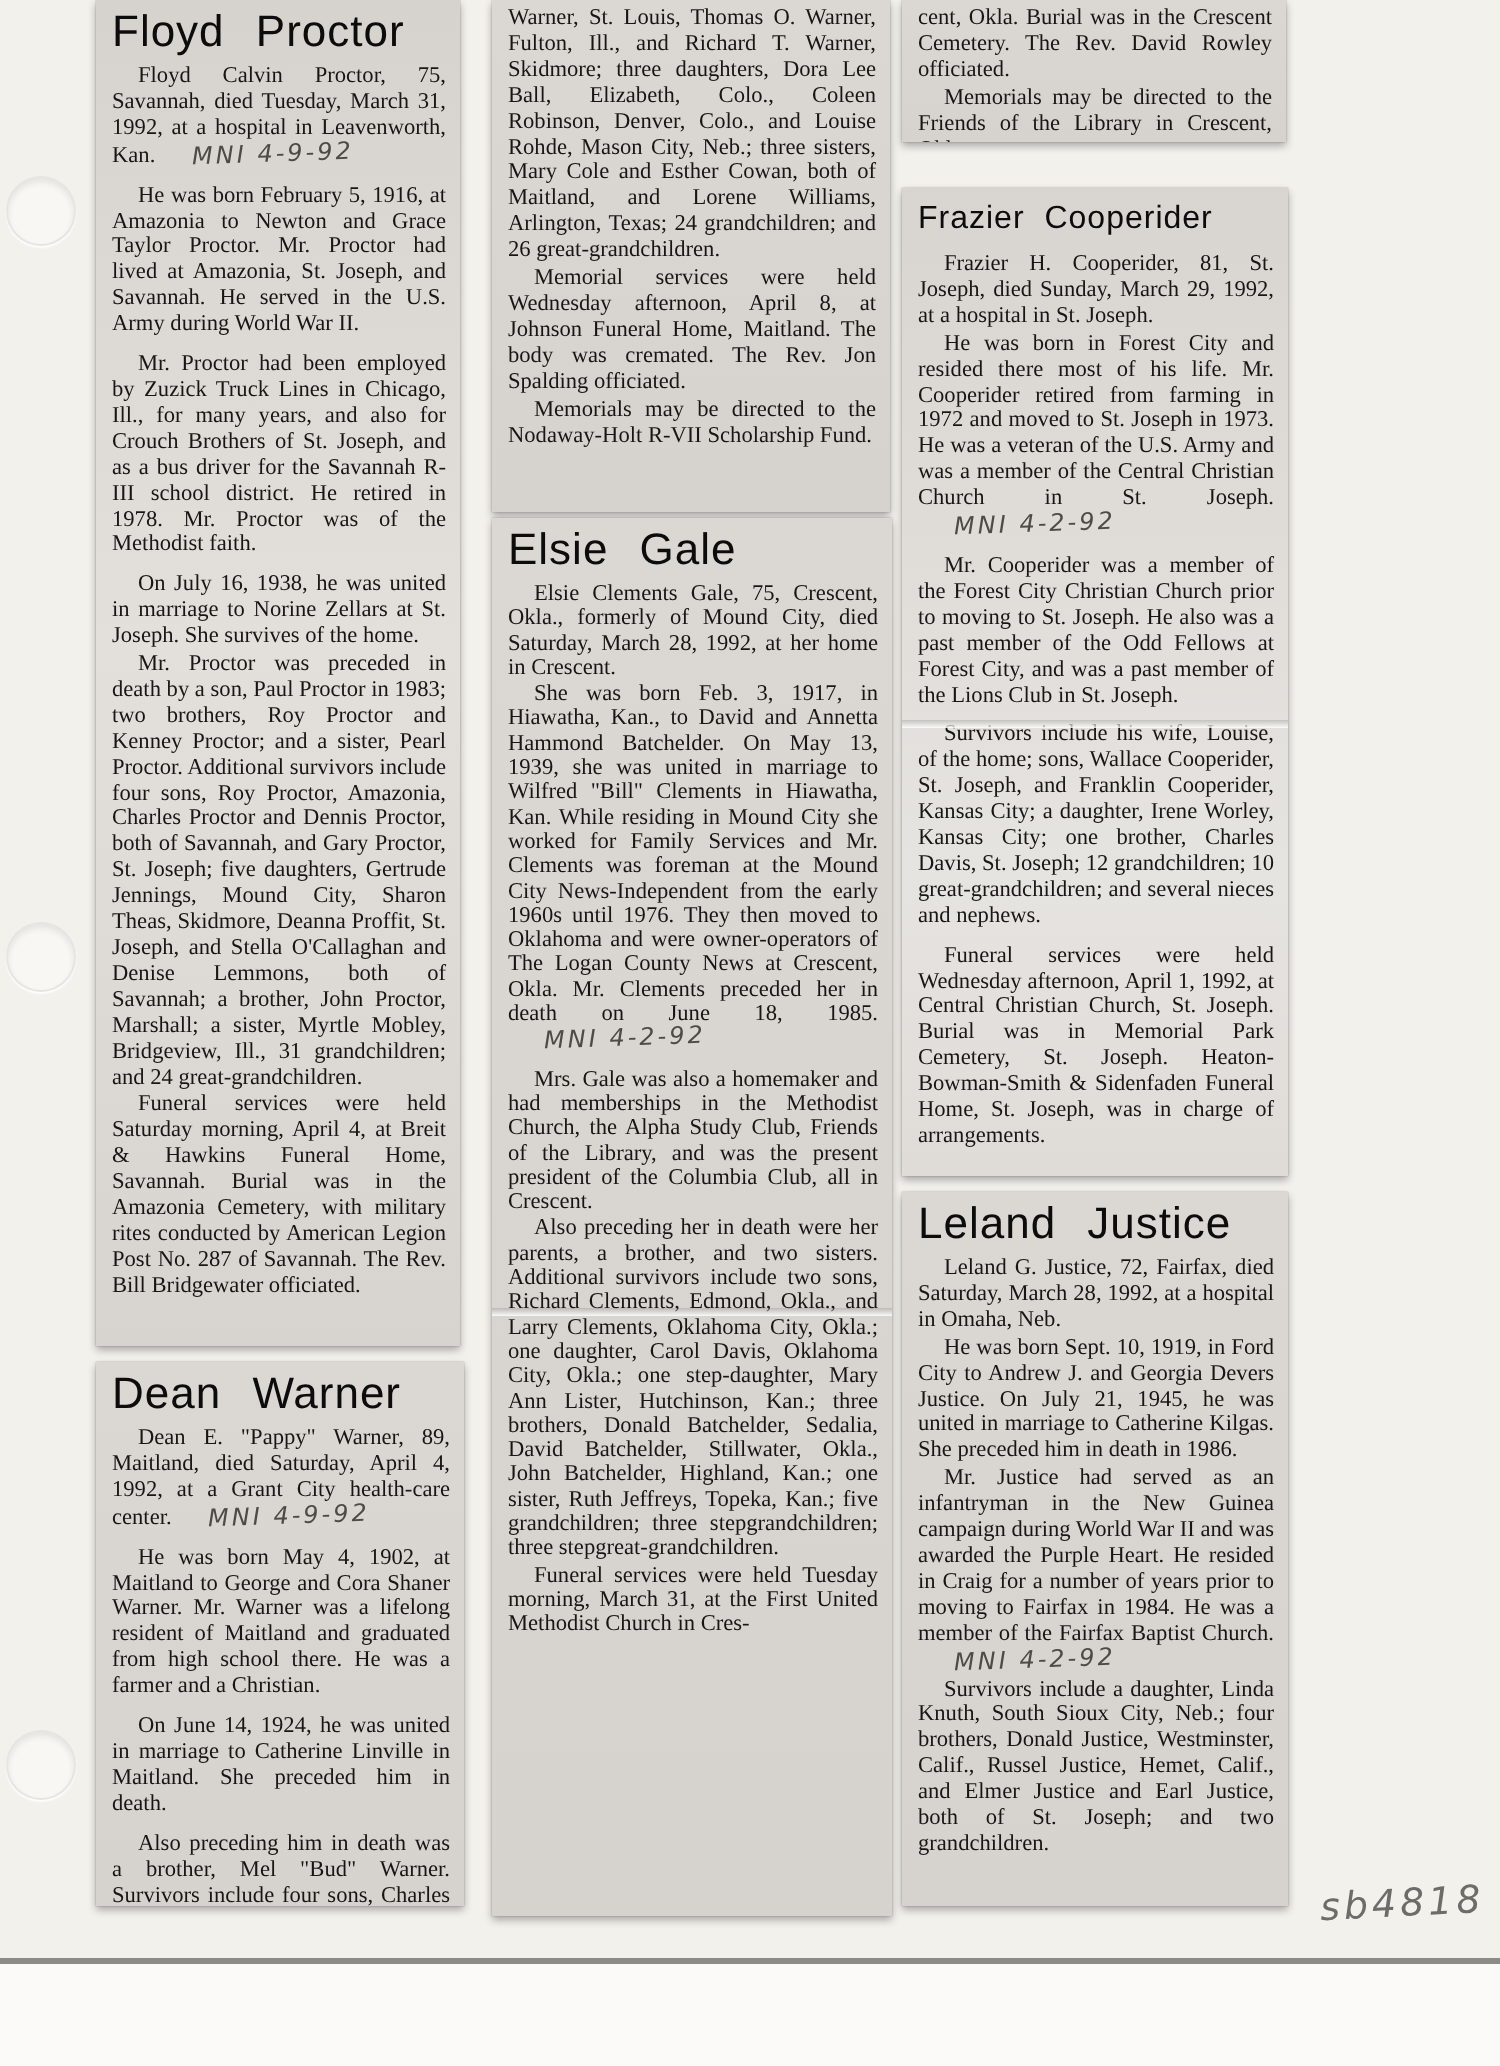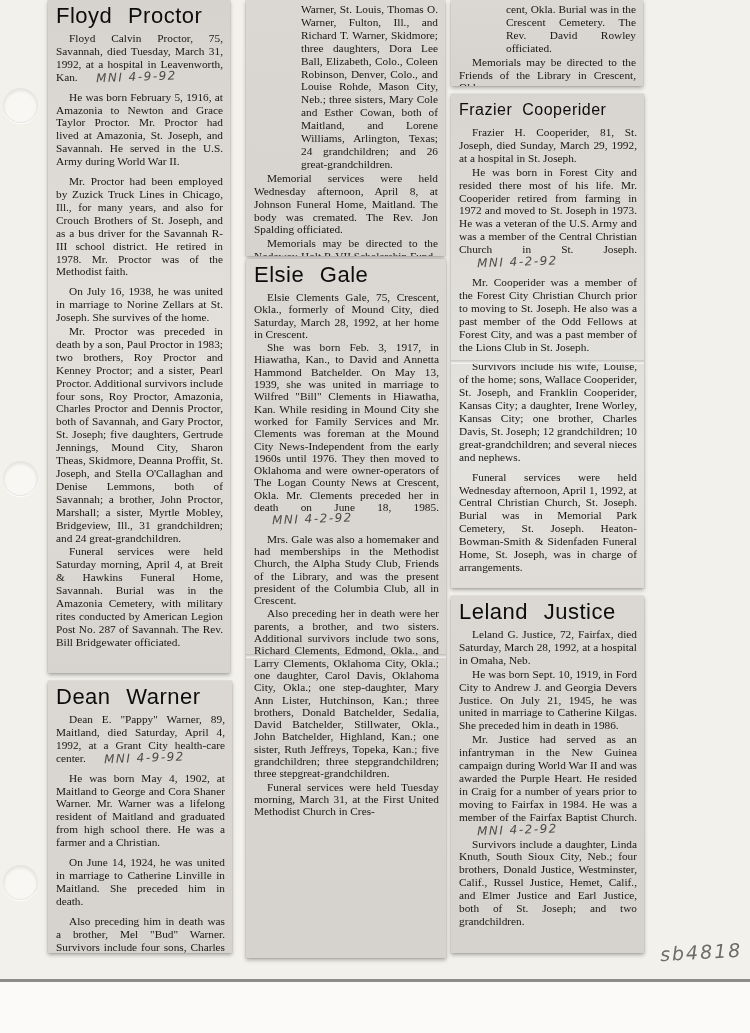--- a/index.html
+++ b/index.html
@@ -24,21 +24,21 @@
     background:#d9d6d1;
     padding:3px 7px 2px 8px;
     box-shadow:0 2px 4px rgba(0,0,0,0.30), 0 0 1px rgba(0,0,0,0.25);
     color:#181614;
     font-size:11.3px;line-height:12.9px;text-align:justify;
   }
   .clip.tone-a{background:linear-gradient(180deg,#d6d3ce 0%,#e3e0db 48%,#d7d4cf 100%);}
   .clip.tone-b{background:linear-gradient(180deg,#dbd8d3 0%,#d6d3ce 100%);}
   .clip.tone-c{background:linear-gradient(180deg,#d8d5d0 0%,#e6e4e0 70%,#dfdcd8 100%);}
   .clip p{margin:0 0 1px 0;text-indent:13px;}
-  .clip p.noindent{text-indent:0;margin-left:47px;}
+  .clip p.noindent{text-indent:0;}
   .clip p.gap{margin-top:7px;}
   .headline{
     font-family:"Liberation Sans",sans-serif;font-weight:normal;
     font-size:22px;line-height:25px;letter-spacing:0.5px;word-spacing:9px;
     margin:0 0 4px 0;text-align:left;text-indent:0;color:#0c0c0c;
   }
   .headline.sm{font-size:16px;word-spacing:5px;}
   .elsie-text{line-height:12.3px;}
   .hand{
     display:inline-block;transform:rotate(-2deg);
@@ -94,21 +94,21 @@
   <article class="clip tone-b elsie-text" style="left:246px;top:259px;width:200px;height:699px;">
     <h2 class="headline">Elsie Gale</h2>
     <p>Elsie Clements Gale, 75, Crescent, Okla., formerly of Mound City, died Saturday, March 28, 1992, at her home in Crescent.</p>
     <p><span>She was born Feb. 3, 1917, in Hiawatha, Kan., to David and Annetta Hammond Batchelder. On May 13, 1939, she was united in marriage to Wilfred "Bill" Clements in Hiawatha, Kan. While residing in Mound City she worked for Family Services and Mr. Clements was foreman at the Mound City News-Independent from the early 1960s until 1976. They then moved to Oklahoma and were owner-operators of The Logan County News at Crescent, Okla. Mr. Clements preceded her in death on June 18, 1985.</span><span class="hand">MNI 4-2-92</span></p>
     <p class="gap">Mrs. Gale was also a homemaker and had memberships in the Methodist Church, the Alpha Study Club, Friends of the Library, and was the present president of the Columbia Club, all in Crescent.</p>
     <p>Also preceding her in death were her parents, a brother, and two sisters. Additional survivors include two sons, Richard Clements, Edmond, Okla., and Larry Clements, Oklahoma City, Okla.; one daughter, Carol Davis, Oklahoma City, Okla.; one step-daughter, Mary Ann Lister, Hutchinson, Kan.; three brothers, Donald Batchelder, Sedalia, David Batchelder, Stillwater, Okla., John Batchelder, Highland, Kan.; one sister, Ruth Jeffreys, Topeka, Kan.; five grandchildren; three stepgrandchildren; three stepgreat-grandchildren.</p>
     <p>Funeral services were held Tuesday morning, March 31, at the First United Methodist Church in Cres-</p>
     <div class="seam" style="top:395px;"></div>
   </article>
 
-  <article class="clip tone-b" style="left:451px;top:0;width:192px;height:86px;">
+  <article class="clip tone-b" style="left:451px;top:0;width:192px;height:71px;">
     <p class="noindent">cent, Okla. Burial was in the Crescent Cemetery. The Rev. David Rowley officiated.</p>
     <p>Memorials may be directed to the Friends of the Library in Crescent, Okla.</p>
   </article>
 
   <article class="clip tone-c" style="left:451px;top:94px;width:193px;height:494px;">
     <h2 class="headline sm">Frazier Cooperider</h2>
     <p>Frazier H. Cooperider, 81, St. Joseph, died Sunday, March 29, 1992, at a hospital in St. Joseph.</p>
     <p><span>He was born in Forest City and resided there most of his life. Mr. Cooperider retired from farming in 1972 and moved to St. Joseph in 1973. He was a veteran of the U.S. Army and was a member of the Central Christian Church in St. Joseph.</span><span class="hand">MNI 4-2-92</span></p>
     <p class="gap">Mr. Cooperider was a member of the Forest City Christian Church prior to moving to St. Joseph. He also was a past member of the Odd Fellows at Forest City, and was a past member of the Lions Club in St. Joseph.</p>
     <p class="gap">Survivors include his wife, Louise, of the home; sons, Wallace Cooperider, St. Joseph, and Franklin Cooperider, Kansas City; a daughter, Irene Worley, Kansas City; one brother, Charles Davis, St. Joseph; 12 grandchildren; 10 great-grandchildren; and several nieces and nephews.</p>

